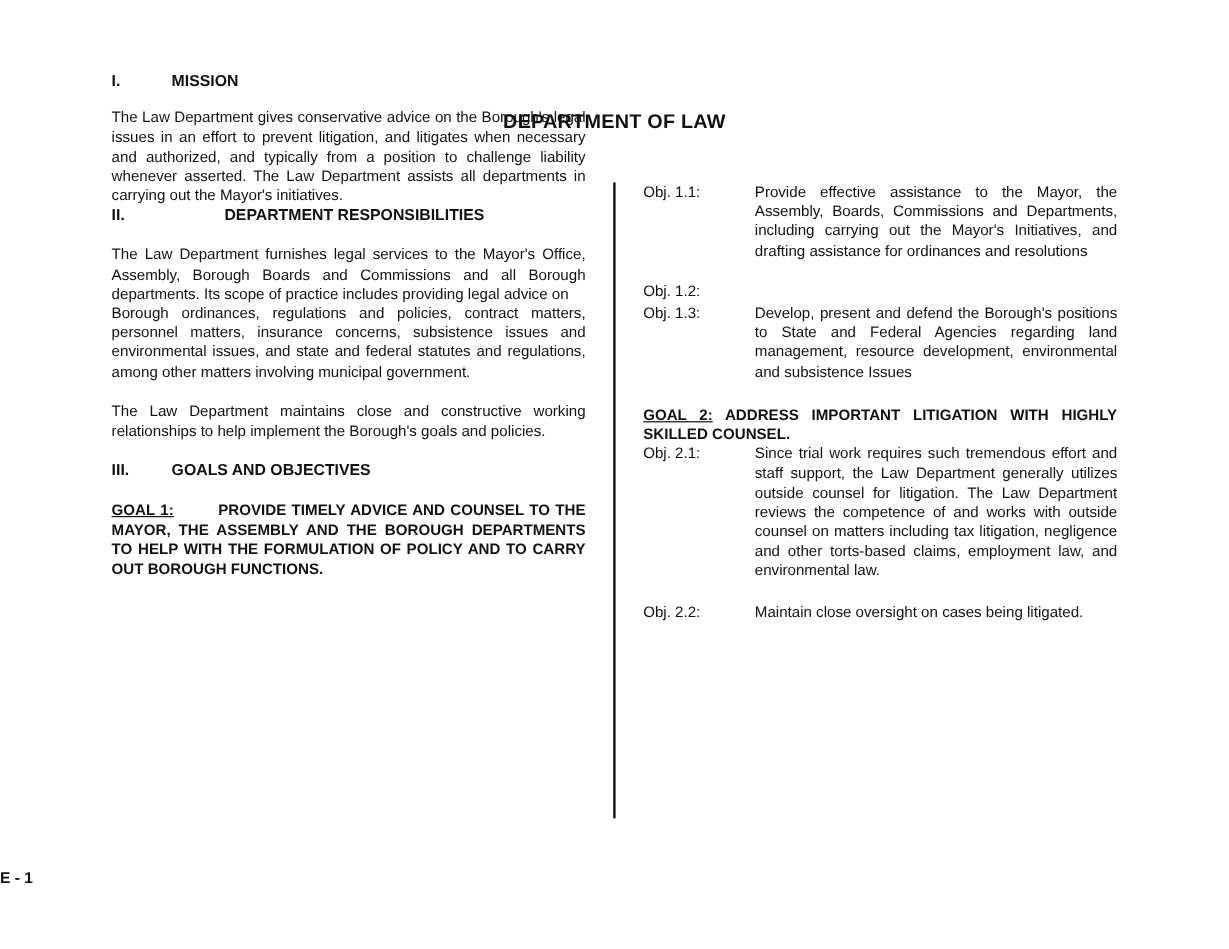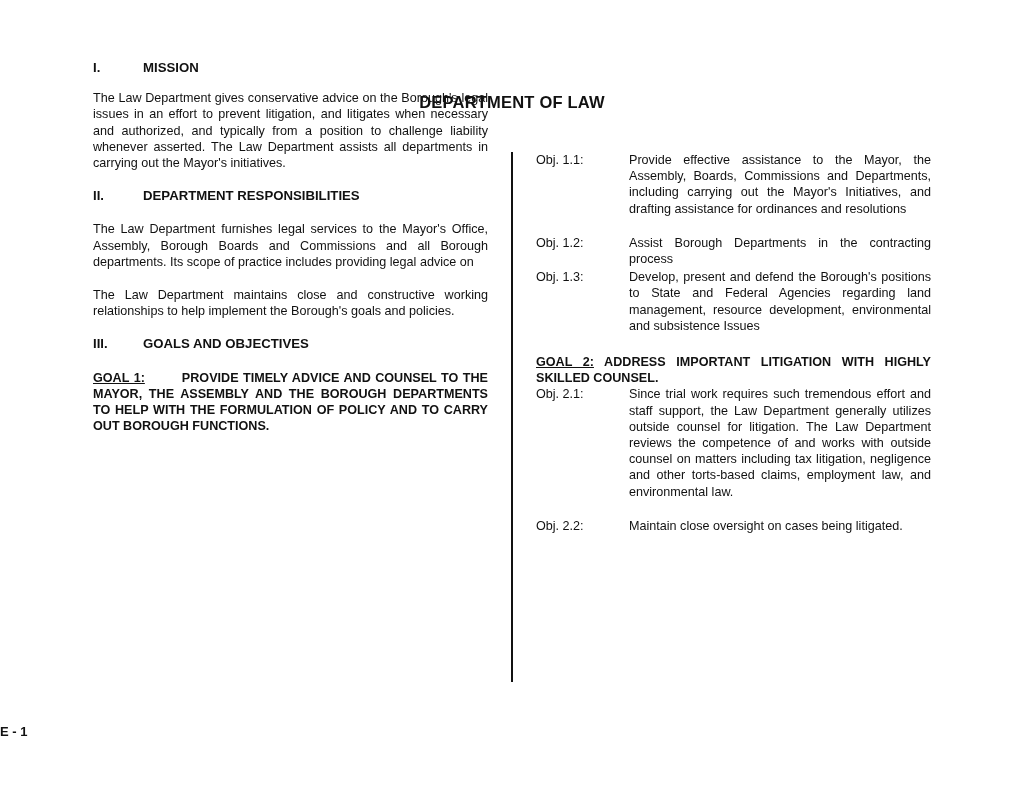--- a/index.html
+++ b/index.html
@@ -30,46 +30,46 @@
 <div class="divider"></div>
 
 <div class="col left">
 
   <div class="heading" style="margin-top:60px;">
     <span class="num">I.</span>
     <span>MISSION</span>
   </div>
   <p class="para" style="margin-top:14px;">The Law Department gives conservative advice on the Borough's legal issues in an effort to prevent litigation, and litigates when necessary and authorized, and typically from a position to challenge liability whenever asserted.  The Law Department assists all departments in carrying out the Mayor's initiatives.</p>
 
-  <div class="heading" style="margin-top:17px;">
+  <div class="heading" style="gap:44px;">
     <span class="num">II.</span>
     <span>DEPARTMENT RESPONSIBILITIES</span>
   </div>
   <p class="para" style="margin-top:17px;">The Law Department furnishes legal services to the Mayor's Office, Assembly, Borough Boards and Commissions and all Borough departments.  Its scope of practice includes providing legal advice on</p>
+  <p class="para">Borough ordinances, regulations and policies, contract matters, personnel matters, insurance concerns, subsistence issues and environmental issues, and state and federal statutes and regulations, among other matters involving municipal government.</p>
   <p class="para" style="margin-top:17px;">The Law Department maintains close and constructive working relationships to help implement the Borough's goals and policies.</p>
 
   <div class="heading" style="margin-top:17px;">
     <span class="num">III.</span>
     <span>GOALS AND OBJECTIVES</span>
   </div>
   <p class="goal" style="margin-top:17px;">
     <span class="glabel">GOAL 1:</span>
     <span style="display:inline-block;width:28px;"></span>
     <span>PROVIDE TIMELY ADVICE AND COUNSEL TO THE MAYOR, THE ASSEMBLY AND THE BOROUGH DEPARTMENTS TO HELP WITH THE FORMULATION OF POLICY AND TO CARRY OUT BOROUGH FUNCTIONS.</span>
   </p>
 </div>
 
 <div class="col right">
   <div class="obj" style="margin-top:152px;">
     <span class="olabel">Obj. 1.1:</span>
     <span class="otext">Provide effective assistance to the Mayor, the Assembly, Boards, Commissions and Departments, including carrying out the Mayor's Initiatives, and drafting assistance for ordinances and resolutions</span>
   </div>
   <div class="obj" style="margin-top:18px;">
     <span class="olabel">Obj. 1.2:</span>
-    <span class="otext">Assist Borough Departments in the contracting process</span>
   </div>
   <div class="obj" style="margin-top:2px;">
     <span class="olabel">Obj. 1.3:</span>
     <span class="otext">Develop, present and defend the Borough's positions to State and Federal Agencies regarding land management, resource development, environmental and subsistence Issues</span>
   </div>
 
   <p class="goal" style="margin-top:20px;">
     <span class="glabel">GOAL 2:</span>
     <span>ADDRESS IMPORTANT LITIGATION WITH HIGHLY SKILLED COUNSEL.</span>
   </p>

